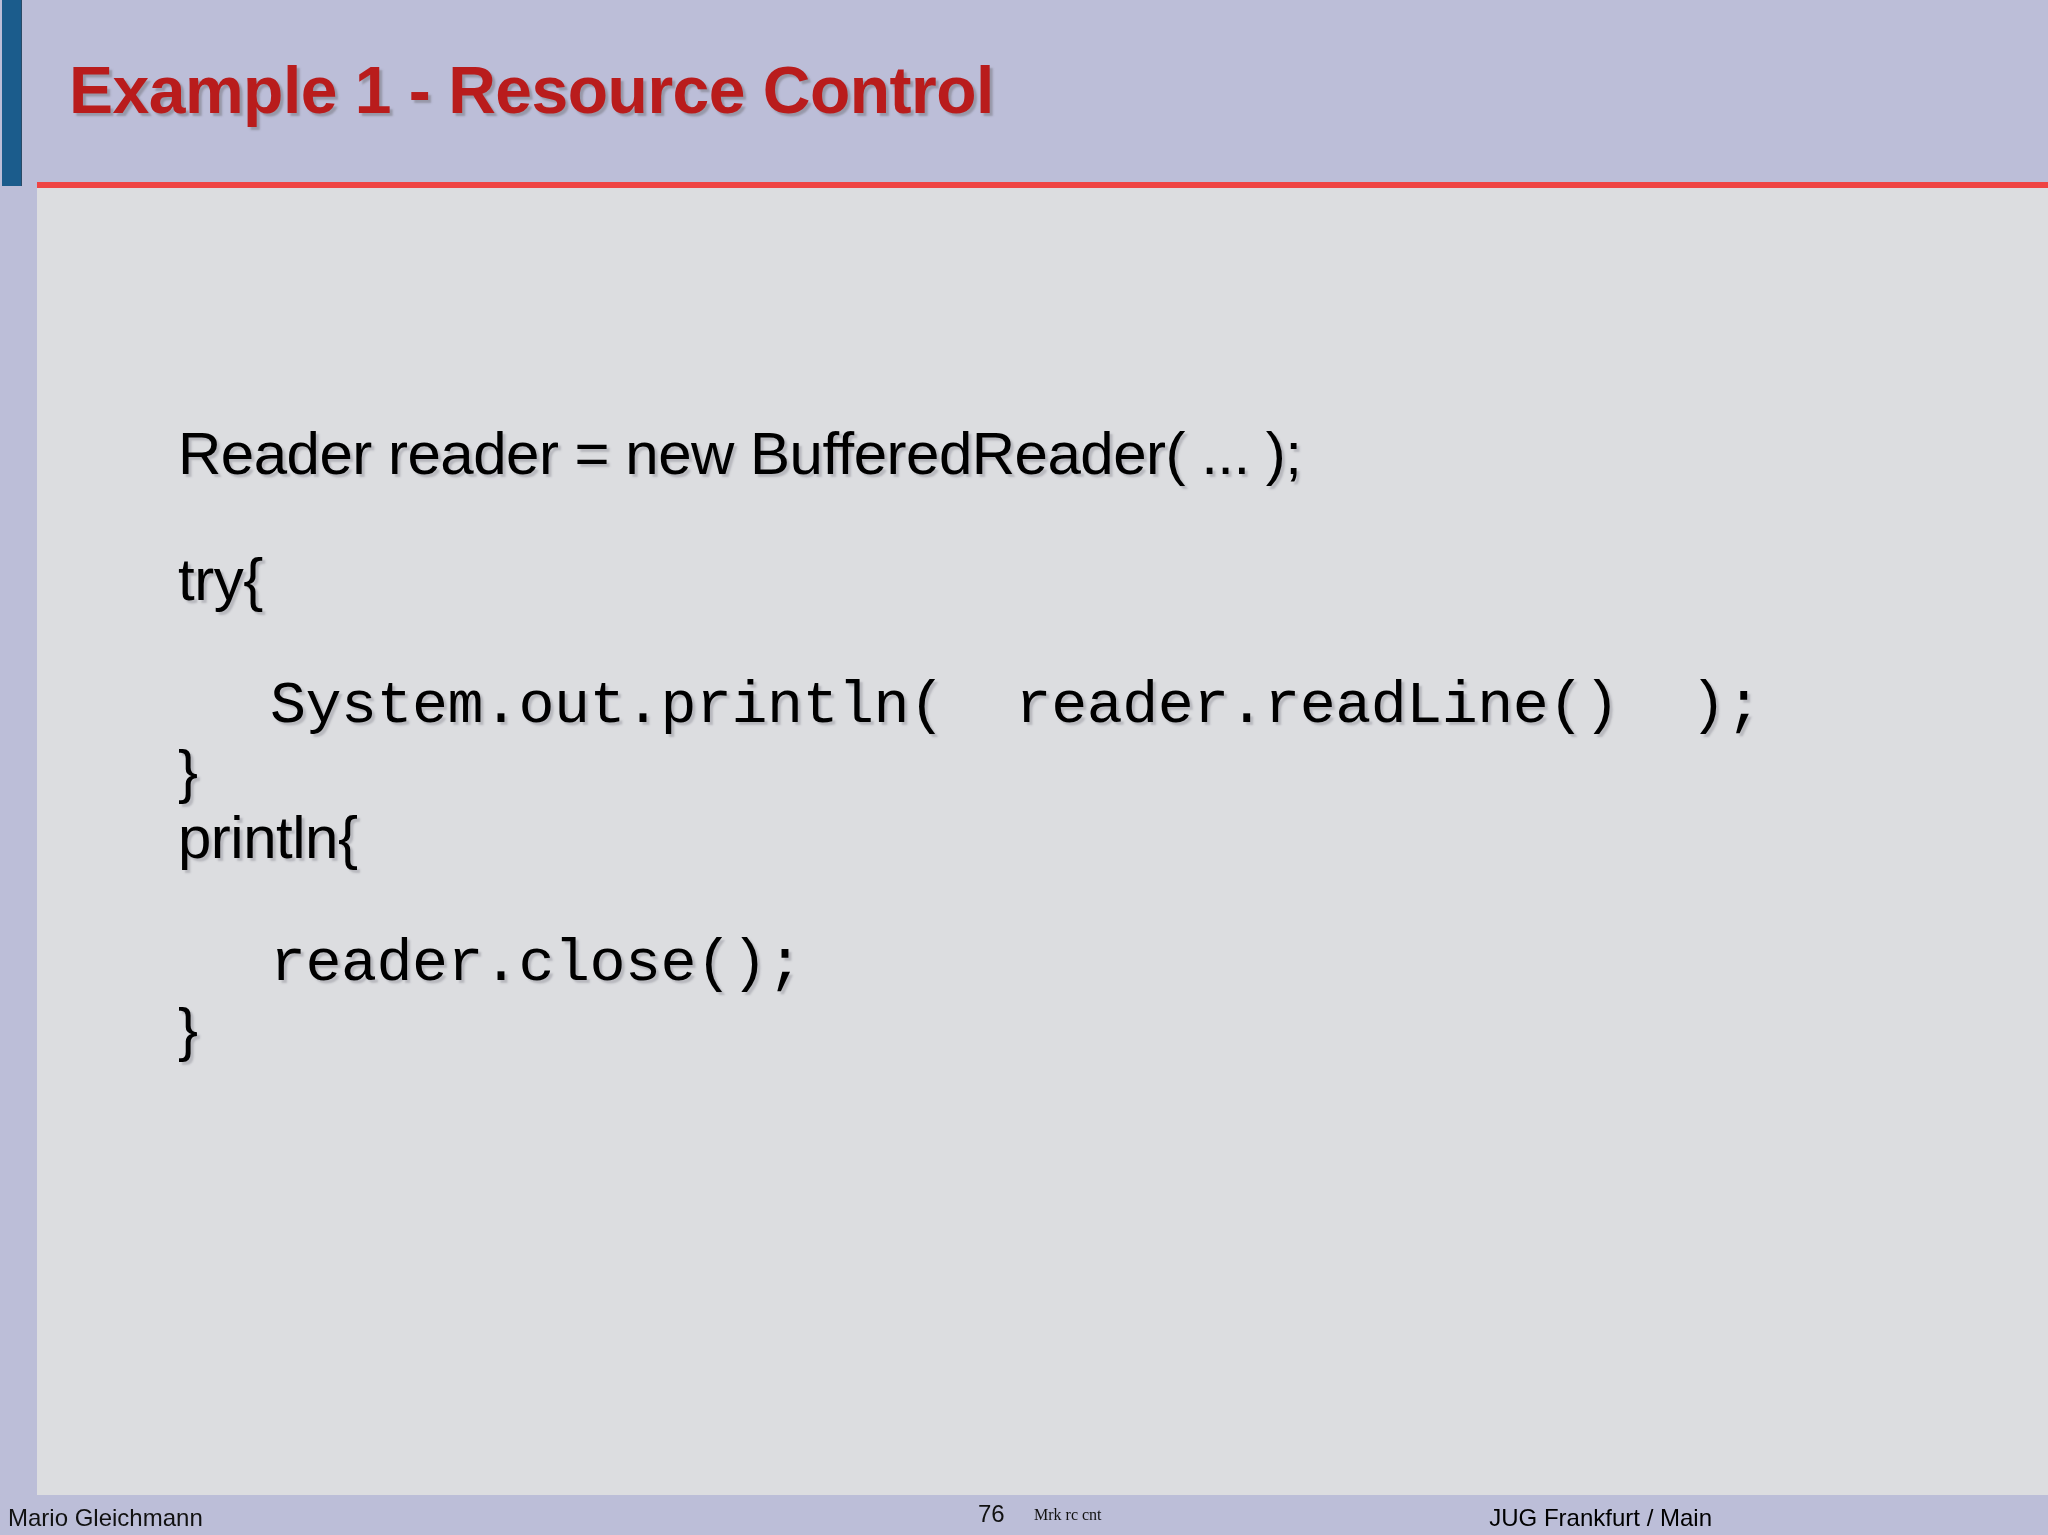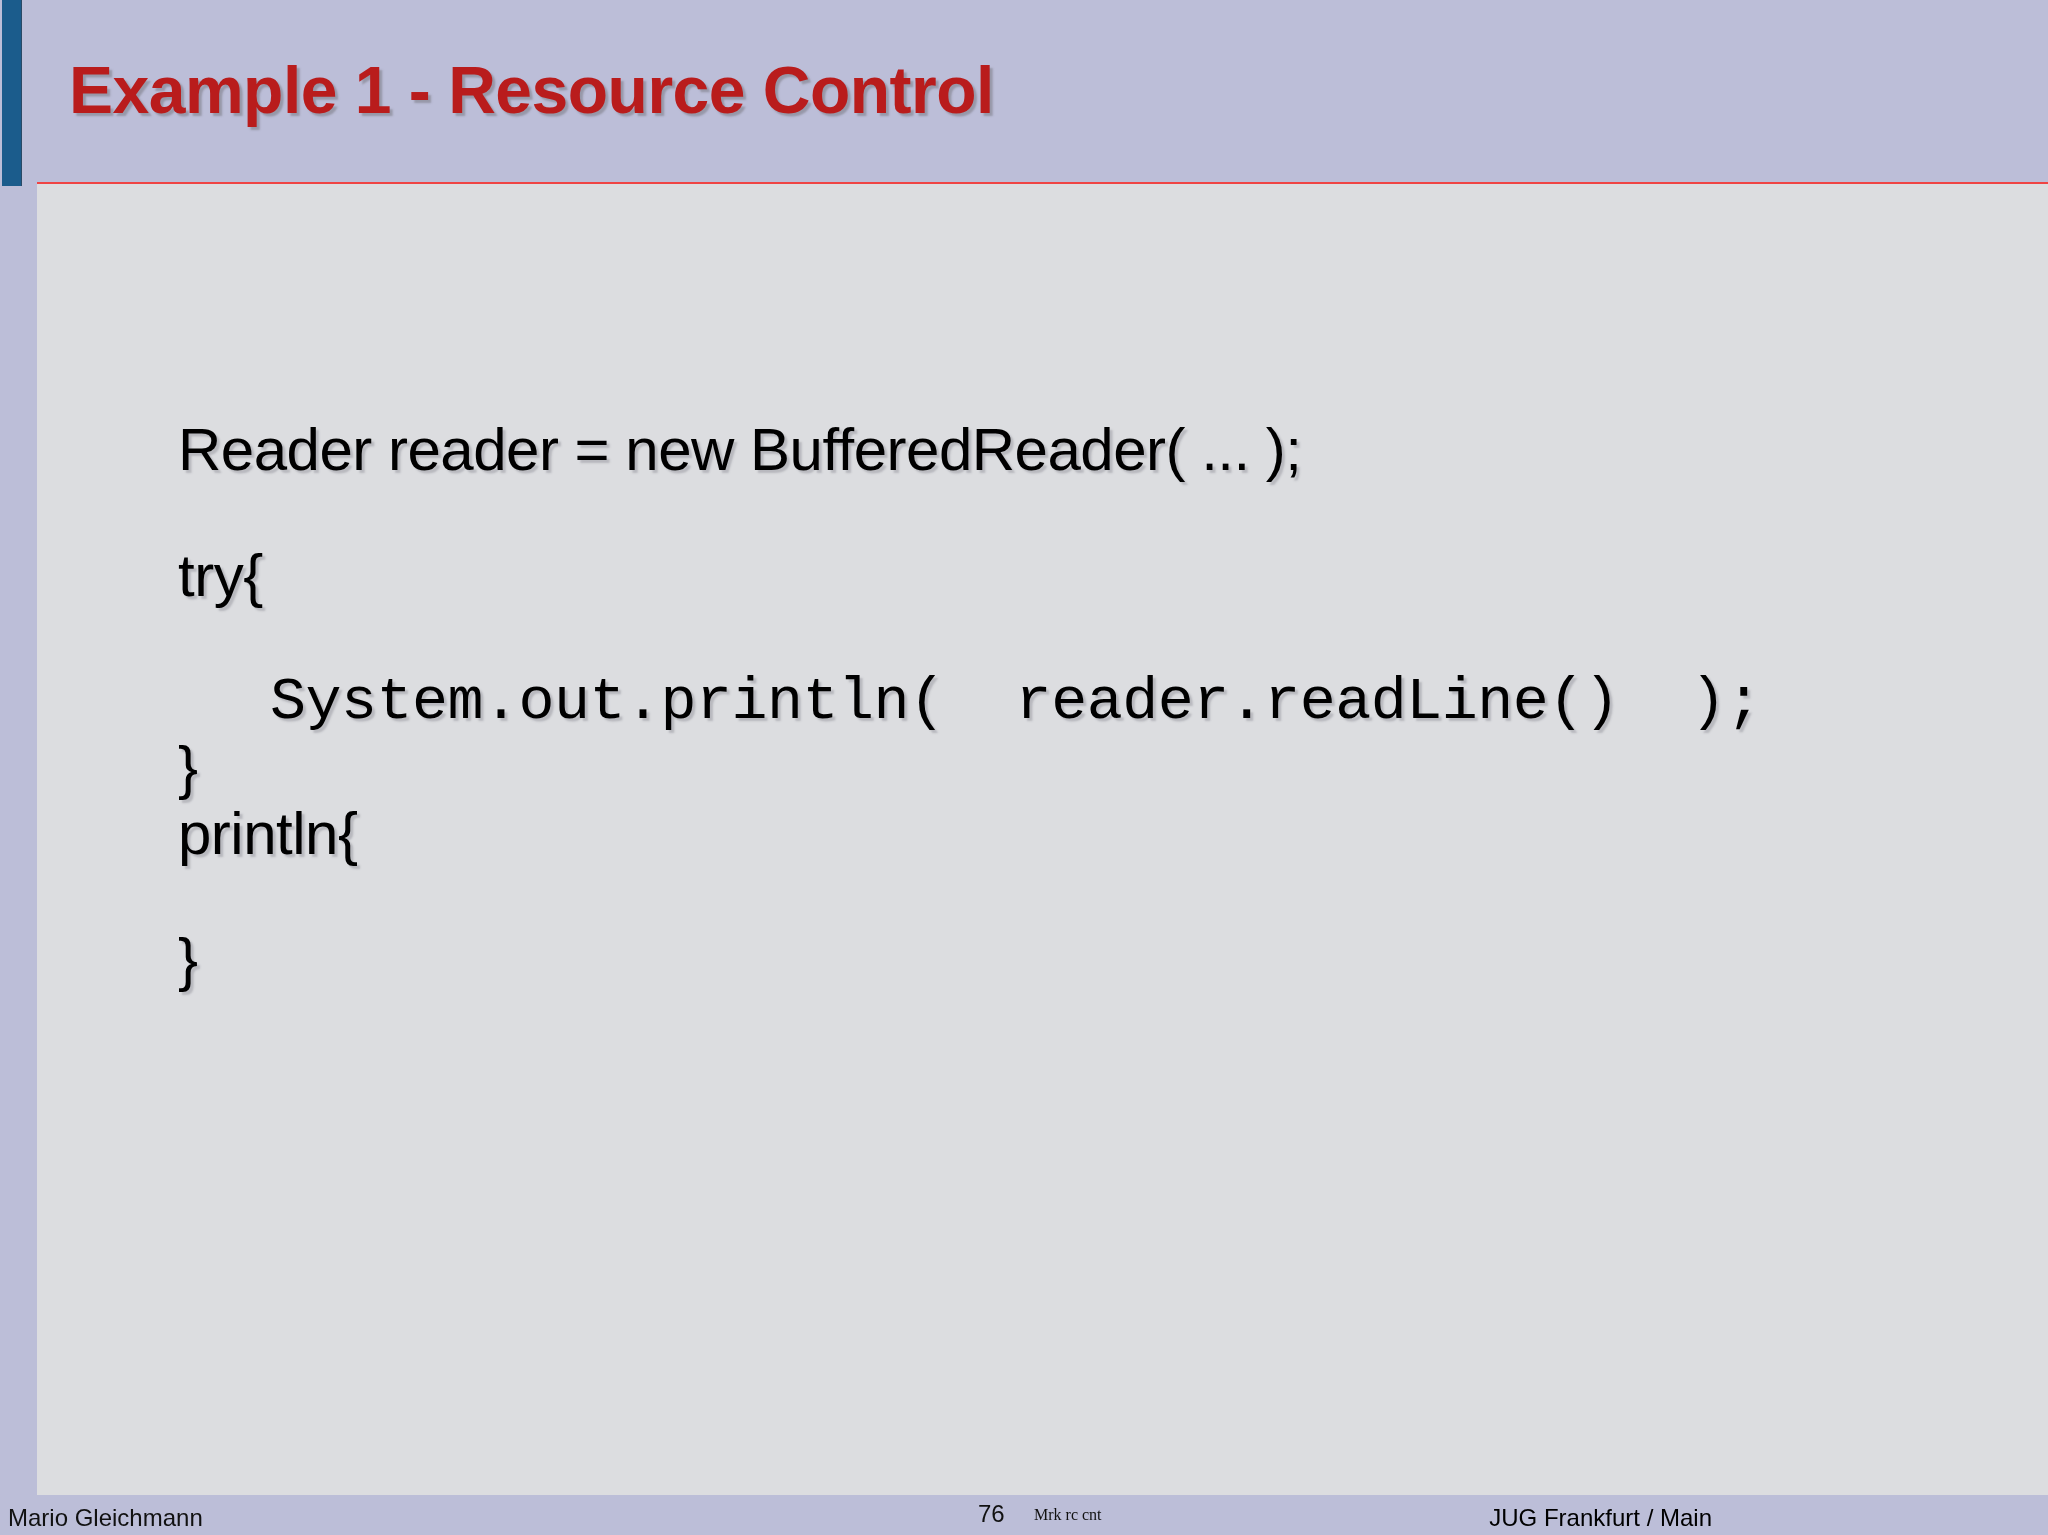--- a/index.html
+++ b/index.html
@@ -61,21 +61,21 @@
   }
 
   
   .content-panel {
     position: absolute;
     left: 37px;
     top: 182px;
     width: 2011px;
     height: 1313px;
     background: #dcdde0;
-    border-top: 2px solid #ef4444;
+    border-top: 6px solid #ef4444;
     box-sizing: border-box;
     overflow: hidden;
   }
 
   .code-block {
     position: absolute;
     left: 141px;
     top: 236px;
     width: 1800px;
     color: #000000;
@@ -173,20 +173,21 @@
       <div class="code-line blank"></div>
 
       <div class="code-line indent tight">System.out.println(  reader.readLine()  );</div>
 
       <div class="code-line tight">}</div>
 
       <div class="code-line">println{</div>
 
       <div class="code-line blank"></div>
 
+      <div class="code-line indent tight">reader.close();</div>
 
       <div class="code-line tight">}</div>
 
     </div>
   </div>
 
   <div class="footer">
     <div class="footer-left">Mario Gleichmann</div>
 
     <div class="footer-center">

